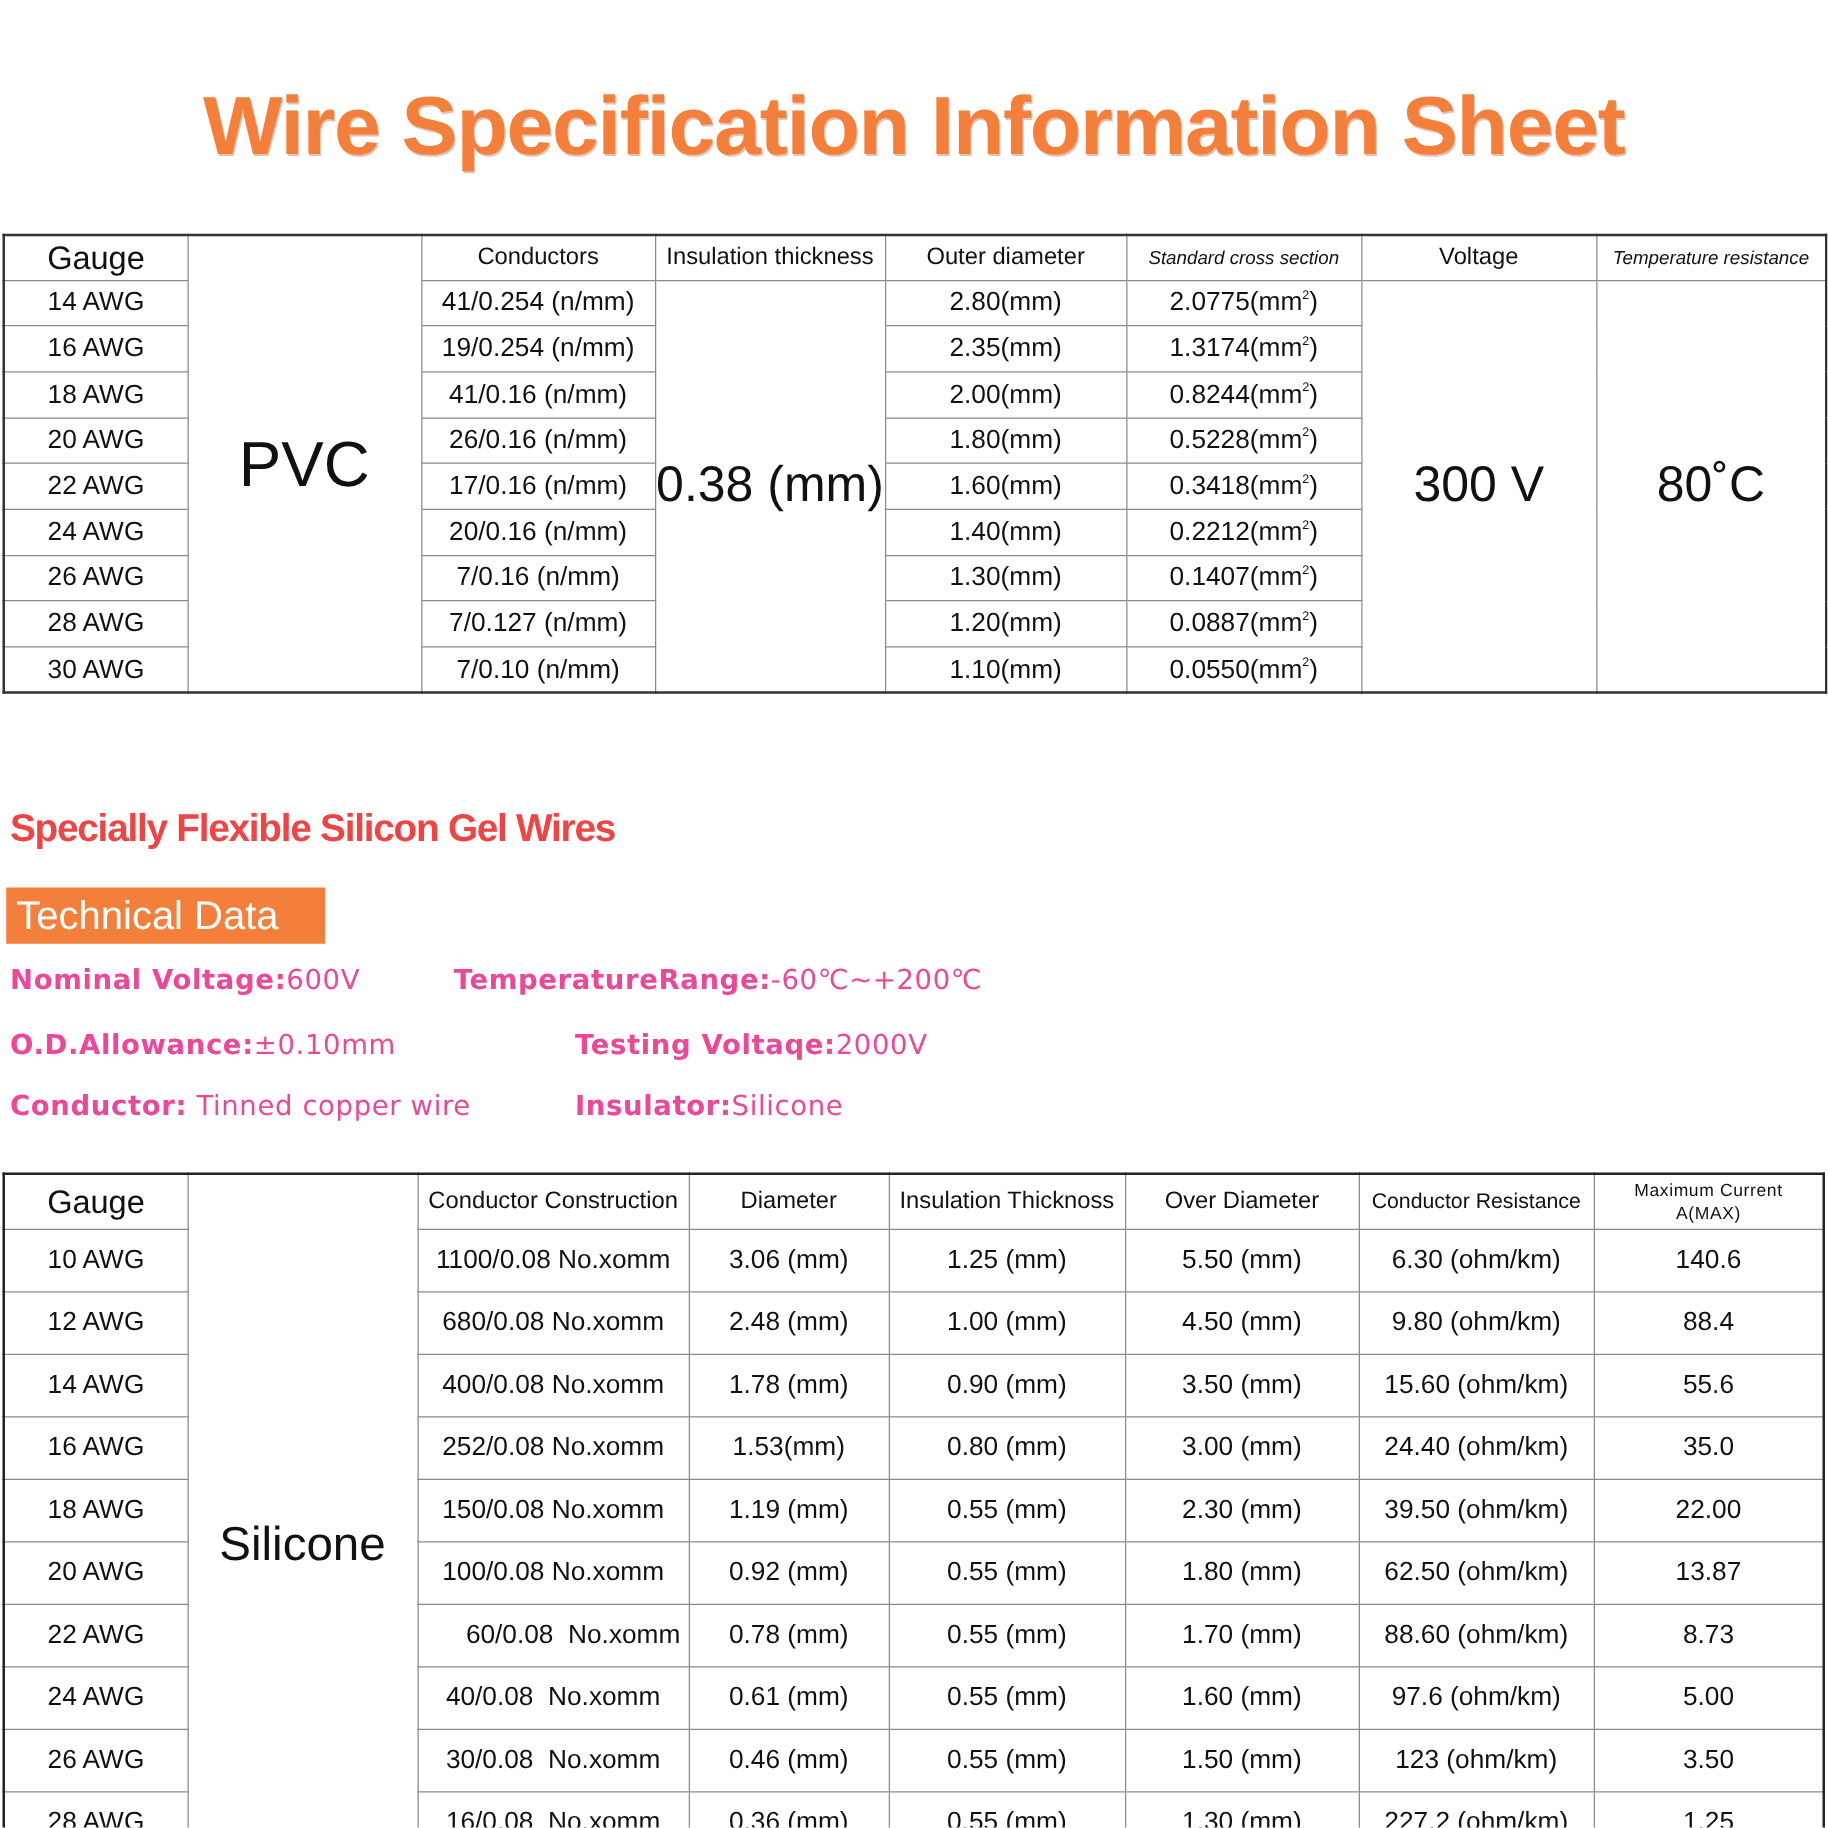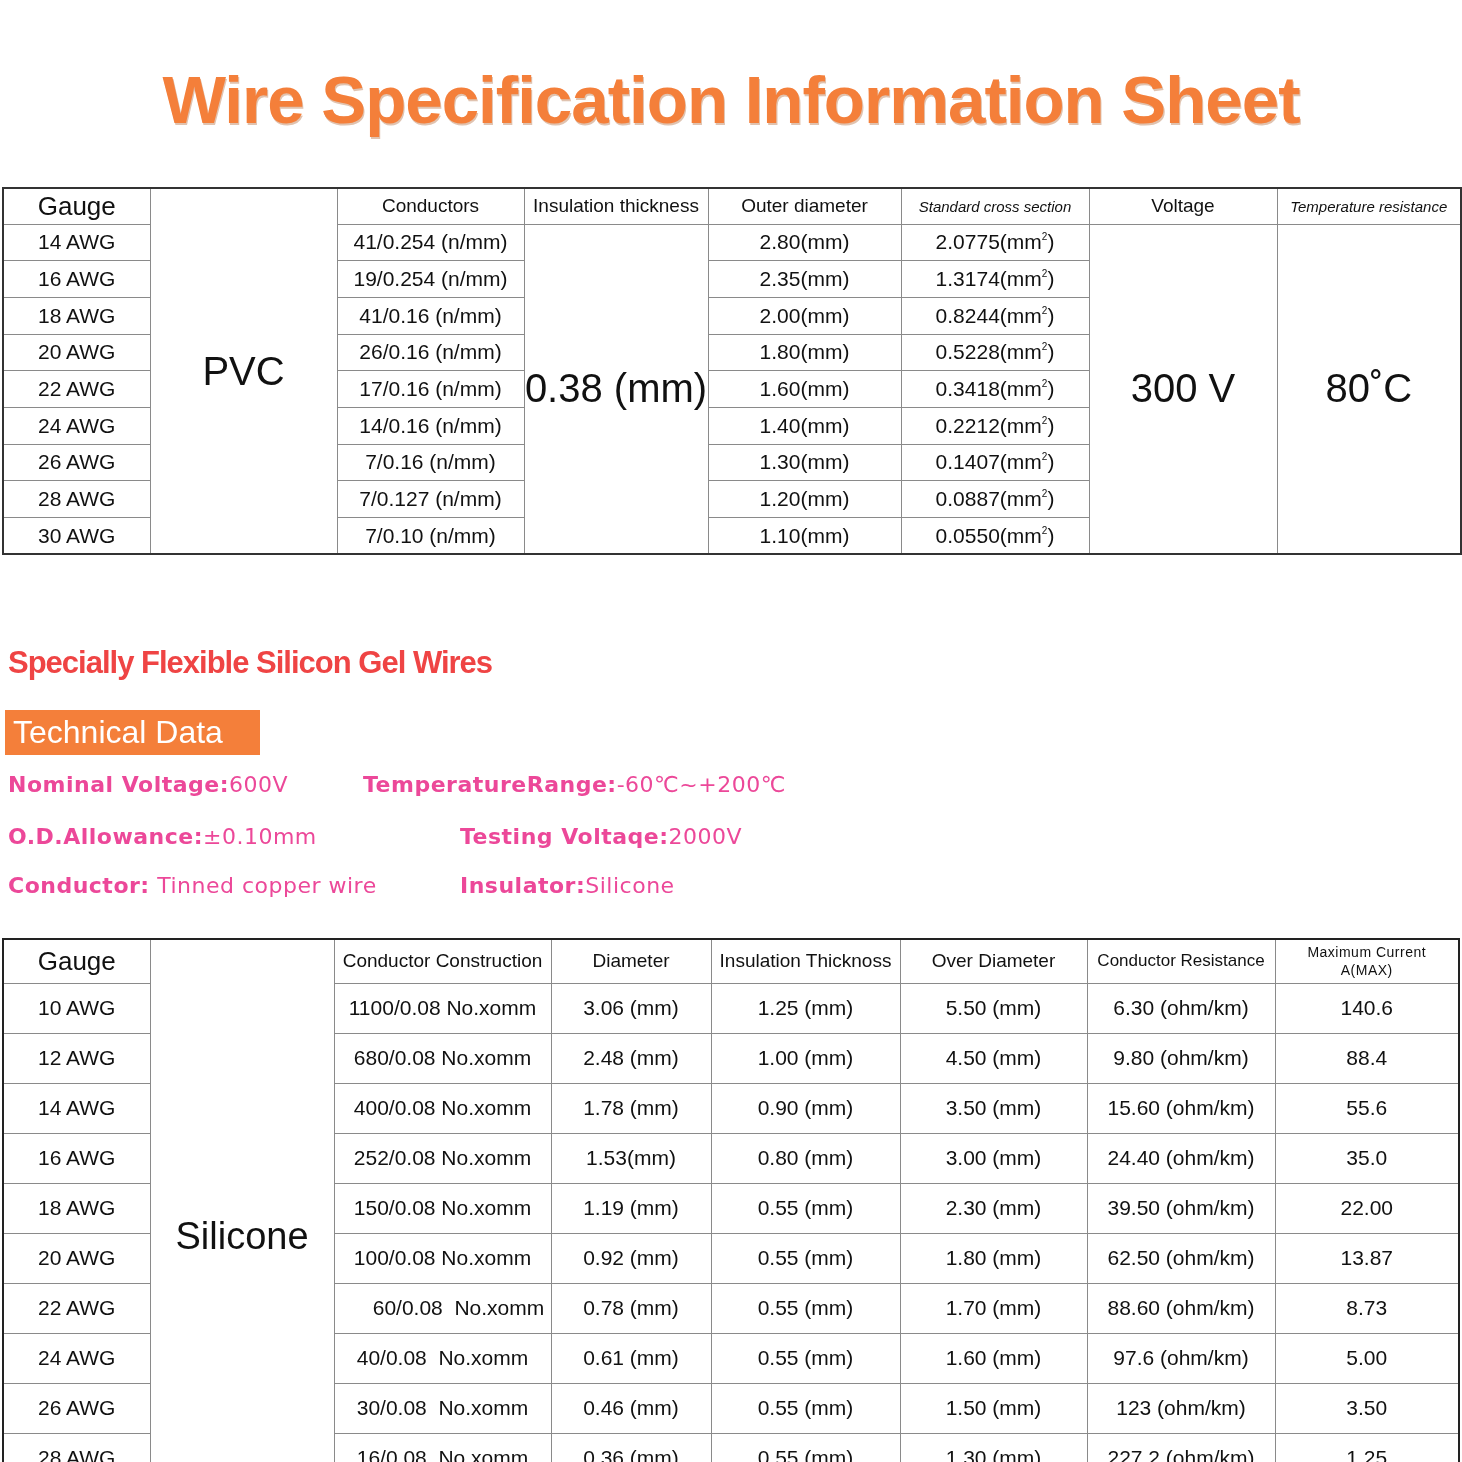--- a/index.html
+++ b/index.html
@@ -49,21 +49,21 @@
       <col style="width:187px">
       <col style="width:184px">
     <col style="width:193px">
       <col style="width:188px">
       <col style="width:188px">
       <col style="width:184px">
   </colgroup>
   <tbody>
       <tr class="hdr">
     <th class="h-lg">Gauge</th>
-    <th rowspan="10" class="mat" style="font-size:40px;">PVC</th>
+    <th rowspan="10" class="mat" style="font-size:51px;">PVC</th>
     <th class="h-md">Conductors</th>
     <th class="h-md">Insulation  thickness</th>
     <th class="h-md">Outer  diameter</th>
     <th class="h-sm">Standard  cross section</th>
     <th class="h-md">Voltage</th>
     <th class="h-sm">Temperature  resistance</th>
   </tr>
   <tr>
     <td class="v">14 AWG</td>
     <td class="v">41/0.254 (n/mm)</td>
@@ -92,21 +92,21 @@
     <td class="v"><span>0.5228</span><span>(mm</span><sup>2</sup><span>)</span></td>
   </tr>
   <tr>
     <td class="v">22 AWG</td>
     <td class="v">17/0.16 (n/mm)</td>
     <td class="v">1.60(mm)</td>
     <td class="v"><span>0.3418</span><span>(mm</span><sup>2</sup><span>)</span></td>
   </tr>
   <tr>
     <td class="v">24 AWG</td>
-    <td class="v">14/0.16 (n/mm)</td>
+    <td class="v">20/0.16 (n/mm)</td>
     <td class="v">1.40(mm)</td>
     <td class="v"><span>0.2212</span><span>(mm</span><sup>2</sup><span>)</span></td>
   </tr>
   <tr>
     <td class="v">26 AWG</td>
     <td class="v">7/0.16 (n/mm)</td>
     <td class="v">1.30(mm)</td>
     <td class="v"><span>0.1407</span><span>(mm</span><sup>2</sup><span>)</span></td>
   </tr>
   <tr>

